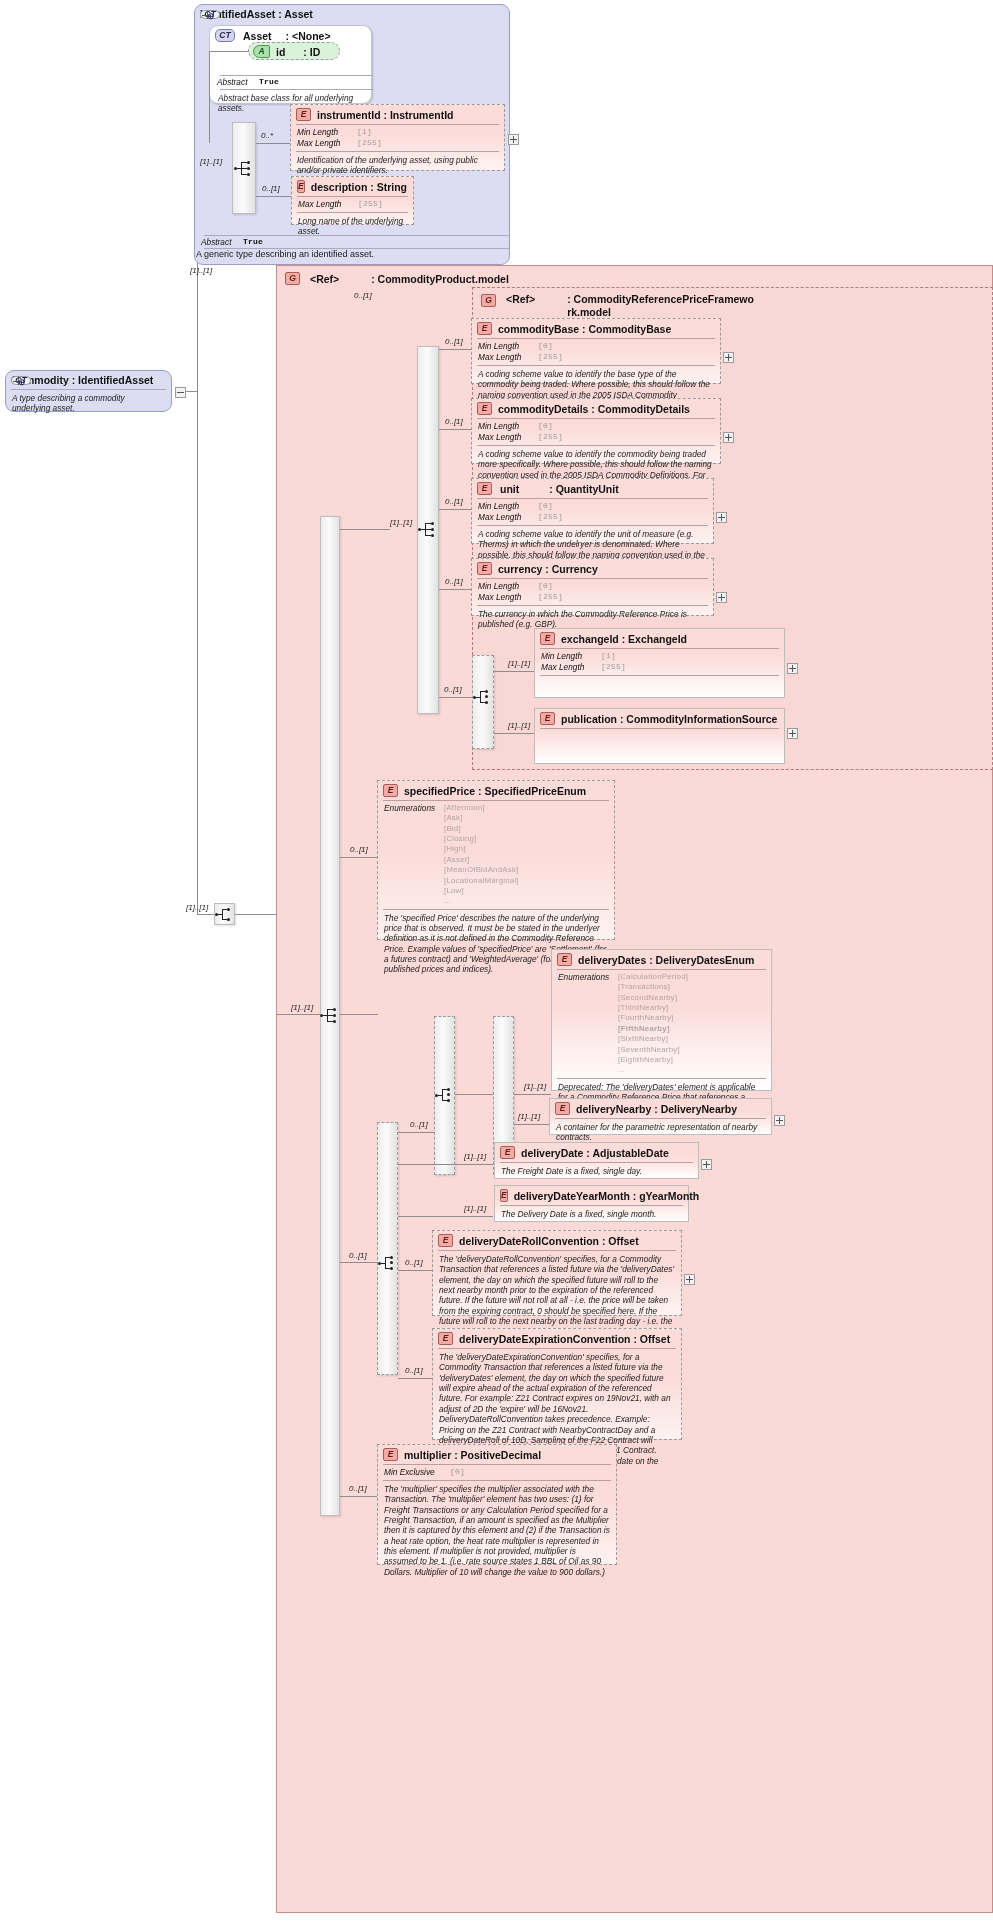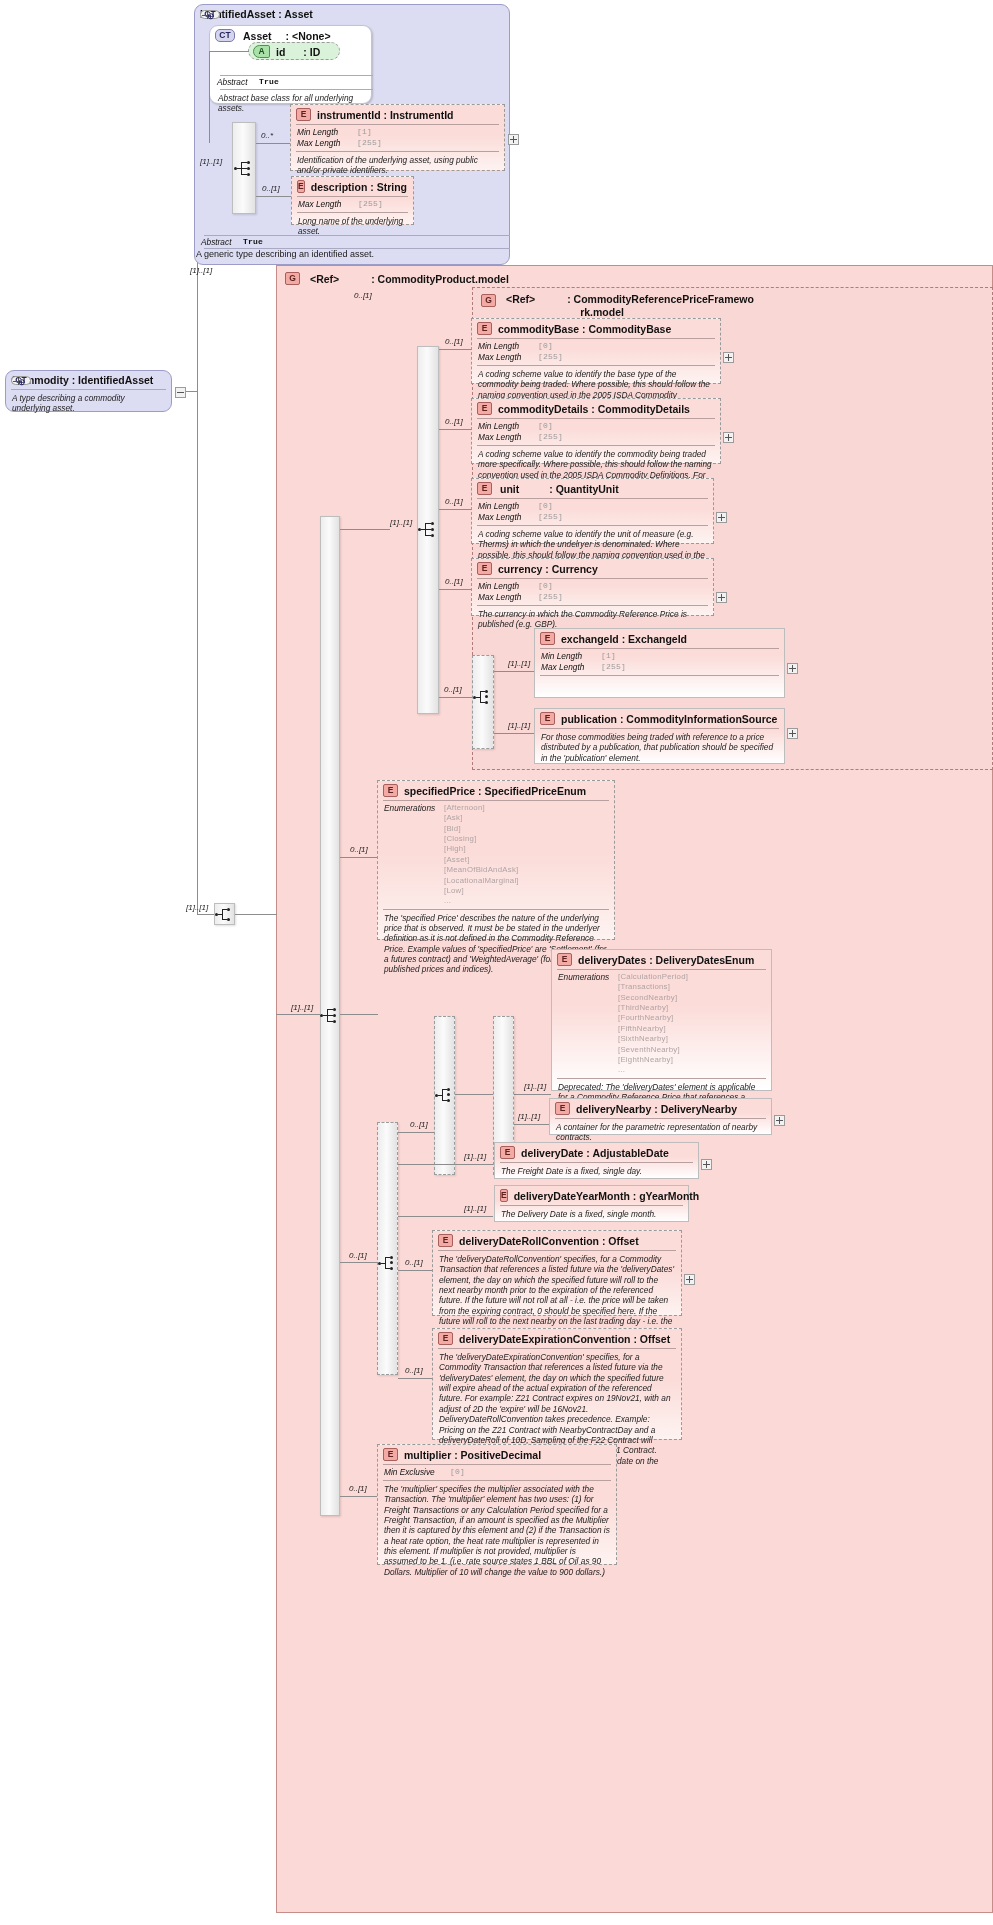--- a/index.html
+++ b/index.html
@@ -25,21 +25,21 @@
 
   
   .ct{background:#dcdcf2;border:1px solid #9c9cc8;border-radius:9px;}
   .ctinner{background:#ffffff;border:1px solid #c3c3d8;border-radius:9px;
            box-shadow:1px 1px 2px rgba(0,0,0,.18);}
   .grp{background:#f9d7d4;border:1px dashed #b07b78;}
   .grp-outer{background:#fbd9d6;border:1px solid #c58c88;}
 
   
   .badge{display:inline-flex;align-items:center;justify-content:center;
-      font-weight:bold;font-size:8.5px;line-height:1;box-sizing:border-box;}
+      font-weight:bold;font-size:8.5px;line-height:1;box-sizing:border-box;font-style:italic;}
   .b-e{width:15px;height:13px;background:#f3a9a4;border:1px solid #a85e5a;color:#5b2320;border-radius:2px;}
   .b-g{width:15px;height:13px;background:#f3a9a4;border:1px solid #a85e5a;color:#5b2320;border-radius:2px;}
   .b-a{width:17px;height:13px;background:#a8e2a8;border:1px solid #4f8f4f;color:#1d4d1d;
        border-radius:7px 2px 2px 7px;}
   .b-ct{min-width:20px;height:13px;padding:0 3px;background:#d5d5ee;border:1px solid #7a7ab0;
         color:#26265e;border-radius:5px;}
   .b-ct.plus:after{content:"\2295";margin-left:2px;font-size:9px;}
 
   .prop{display:flex;font-size:8.3px;line-height:1.32;}
   .prop .k{font-style:italic;width:60px;flex:0 0 60px;color:#111;}
@@ -218,21 +218,21 @@
 </div>
 <div class="card abs" style="left:186px;top:903px;">[1]..[1]</div>
 <div class="ln lnh abs" style="left:235px;top:914px;width:42px;"></div>
 
 <div class="node grp abs" style="left:472px;top:287px;width:521px;height:483px;">
   <div class="title" style="gap:10px;padding:5px 8px;align-items:flex-start;">
     <span class="badge b-g" style="margin-top:1px;">G</span>
     <span>&lt;Ref&gt;</span>
     <span style="margin-left:22px;display:block;line-height:1.25;">
       <span style="display:block;">: CommodityReferencePriceFramewo</span>
-      <span style="display:block;margin-left:13px;">rk.model</span>
+      <span style="display:block;margin-left:0;">rk.model</span>
     </span>
   </div>
 </div>
 <div class="ln lnh abs" style="left:340px;top:529px;width:50px;"></div>
 <div class="card abs" style="left:354px;top:291px;">0..[1]</div>
 
 <div class="seq abs" style="left:417px;top:346px;width:22px;height:368px;"></div>
 <div class="seqico abs" style="left:418px;top:521px;">
   <i class="dot" style="left:0px;top:7px;"></i>
   <i class="arm" style="left:3px;top:8px;width:4px;"></i>
@@ -376,21 +376,20 @@
 <div class="plus" style="left:787px;top:663px;"></div>
 
 <div class="ln lnh abs" style="left:494px;top:733px;width:40px;"></div>
 <div class="card abs" style="left:508px;top:721px;">[1]..[1]</div>
 <div class="node el-solid abs" style="left:534px;top:708px;width:251px;height:56px;">
   <div class="title">
     <span class="badge b-e">E</span>
     <span>publication : CommodityInformationSource</span>
   </div>
   <div class="sep"></div>
-  <div class="doc">For those commodities being traded with reference to a price distributed by a publication, that publication should be specified in the 'publication' element.</div>
 </div>
 <div class="plus" style="left:787px;top:728px;"></div>
 
 <div class="ln lnh abs" style="left:340px;top:857px;width:38px;"></div>
 <div class="card abs" style="left:350px;top:845px;">0..[1]</div>
 <div class="node el abs" style="left:377px;top:780px;width:238px;height:160px;">
   <div class="title">
     <span class="badge b-e">E</span>
     <span>specifiedPrice : SpecifiedPriceEnum</span>
   </div>
@@ -456,21 +455,21 @@
   <div class="sep"></div>
   <div class="rows">
     <div class="enum">
       <span class="k">Enumerations</span>
       <span class="vals">
         <span style="display:block;">[CalculationPeriod]</span>
         <span style="display:block;">[Transactions]</span>
         <span style="display:block;">[SecondNearby]</span>
         <span style="display:block;">[ThirdNearby]</span>
         <span style="display:block;">[FourthNearby]</span>
-        <span style="display:block;">[FifthNearby]</span>
+        <span style="display:block;font-weight:bold;">[FifthNearby]</span>
         <span style="display:block;">[SixthNearby]</span>
         <span style="display:block;">[SeventhNearby]</span>
         <span style="display:block;">[EighthNearby]</span>
         <span style="display:block;">...</span>
       </span>
     </div>
   </div>
   <div class="sep"></div>
   <div class="doc">Deprecated: The 'deliveryDates' element is applicable for a Commodity Reference Price that references a listed future contract (e.g. The Delivery Date is a NearbyMonth).</div>
 </div>

